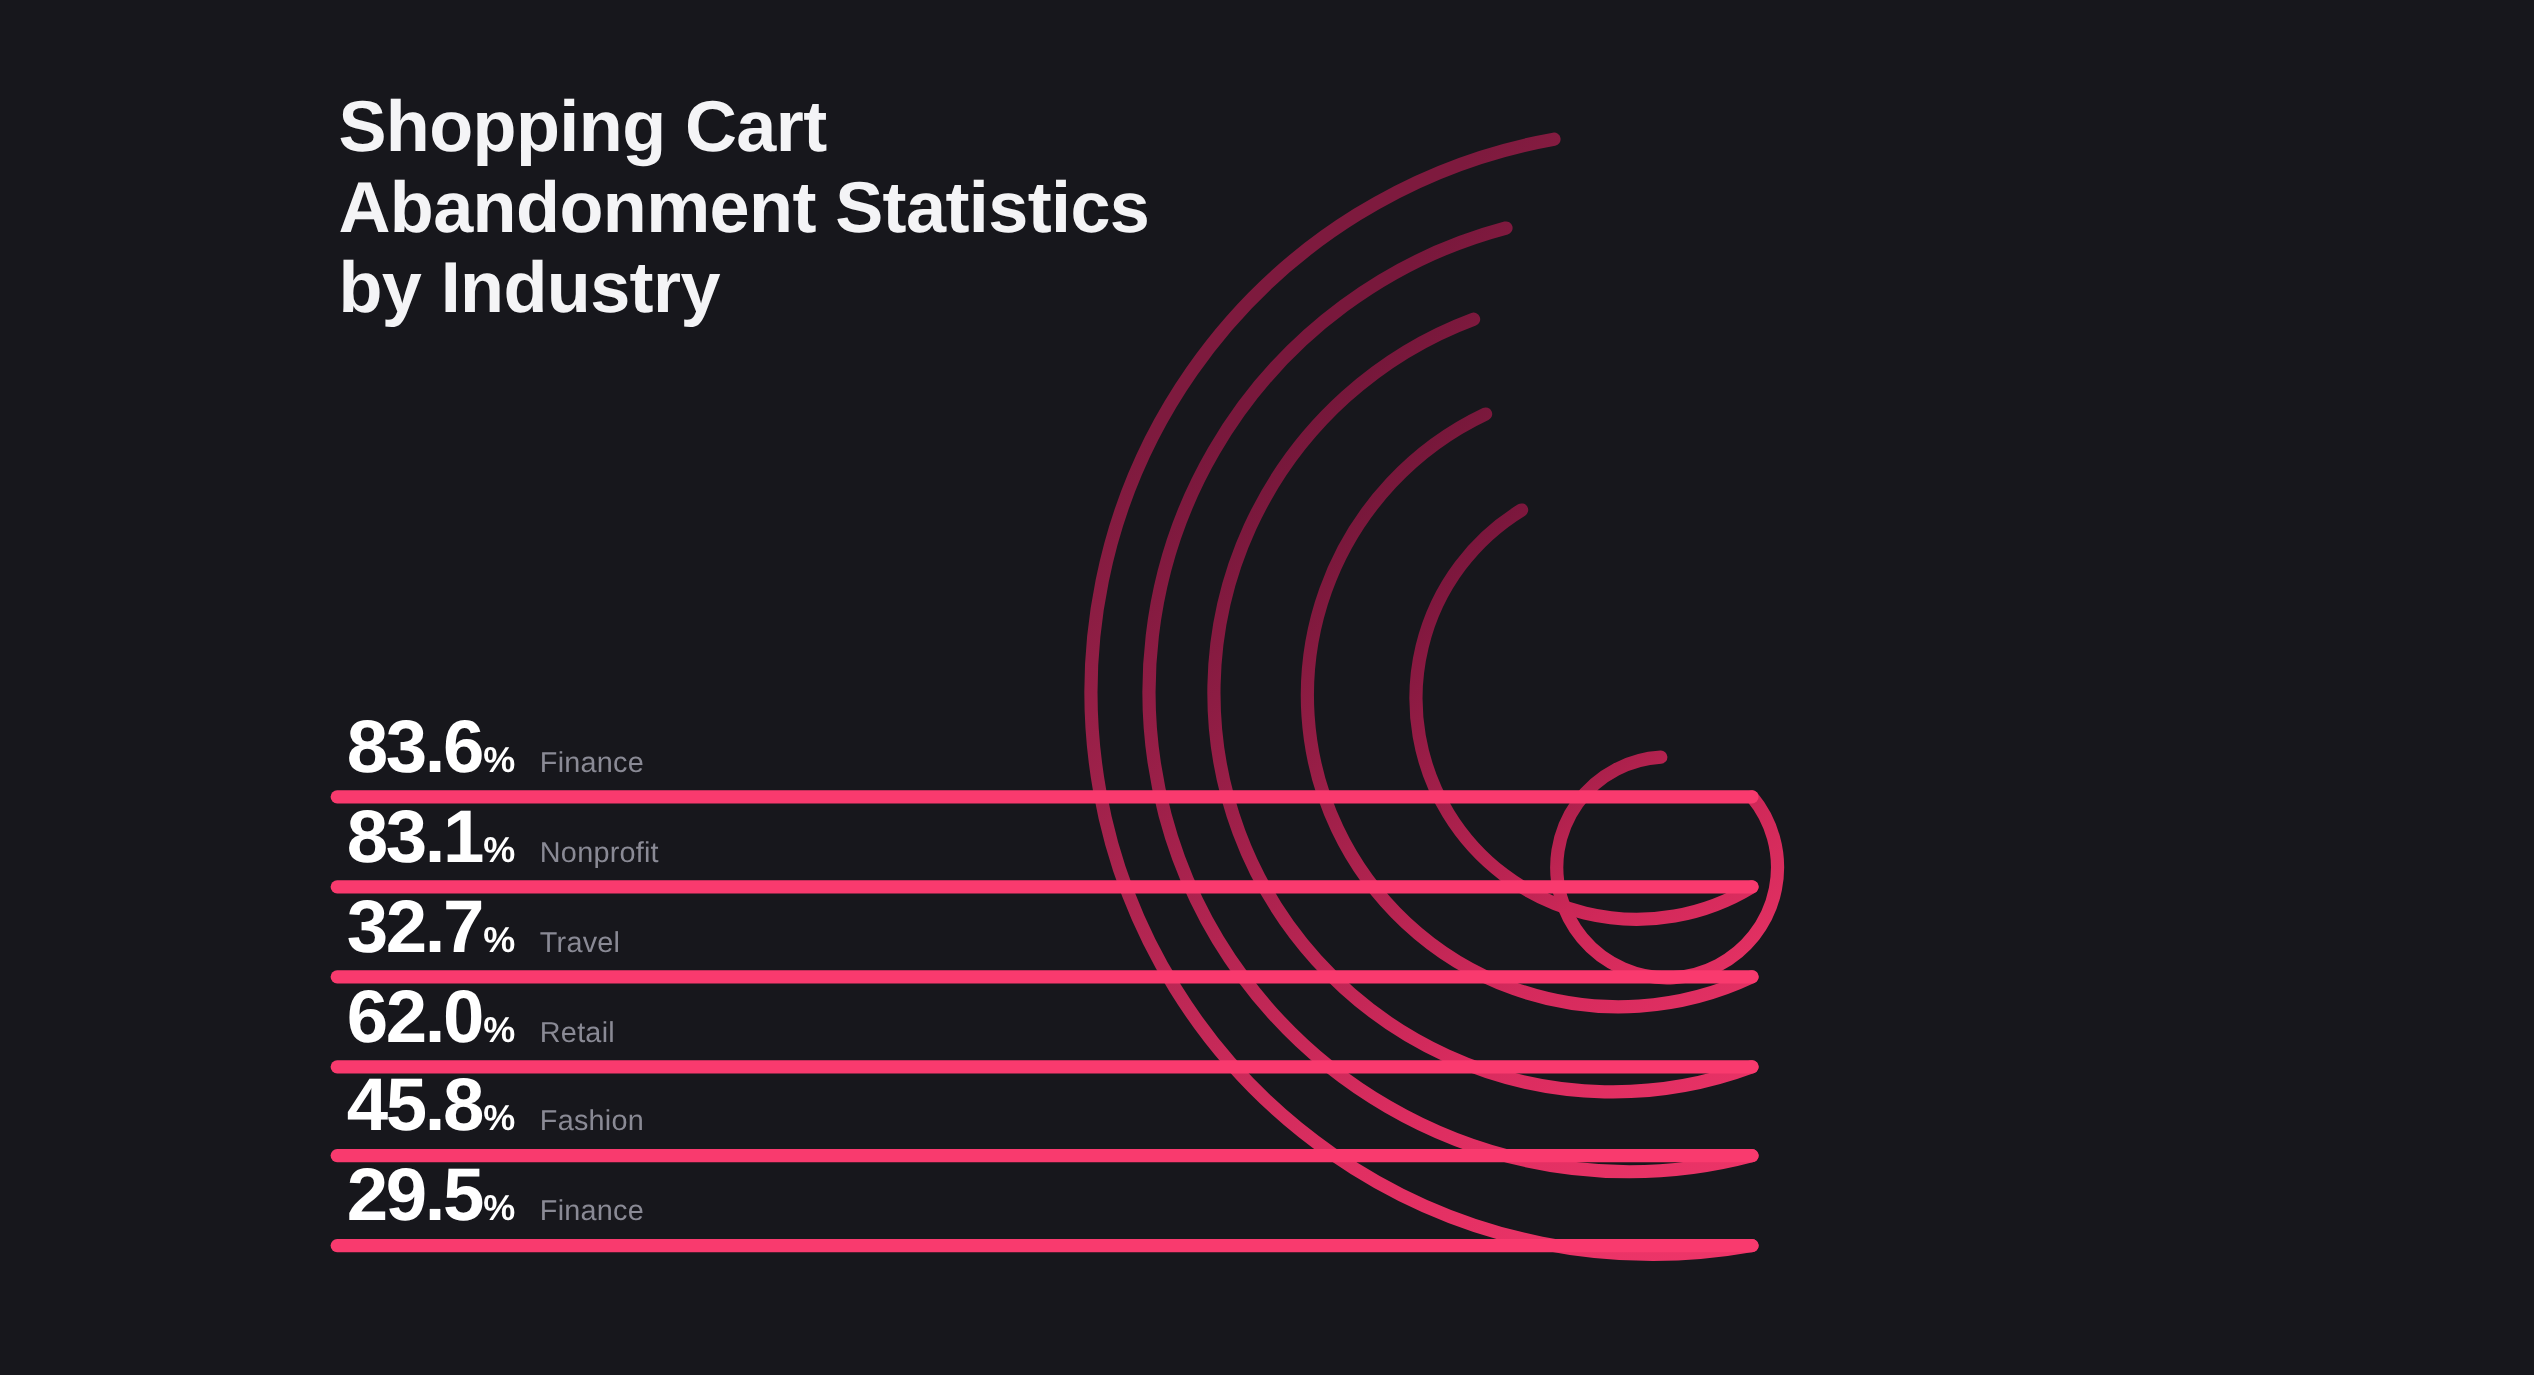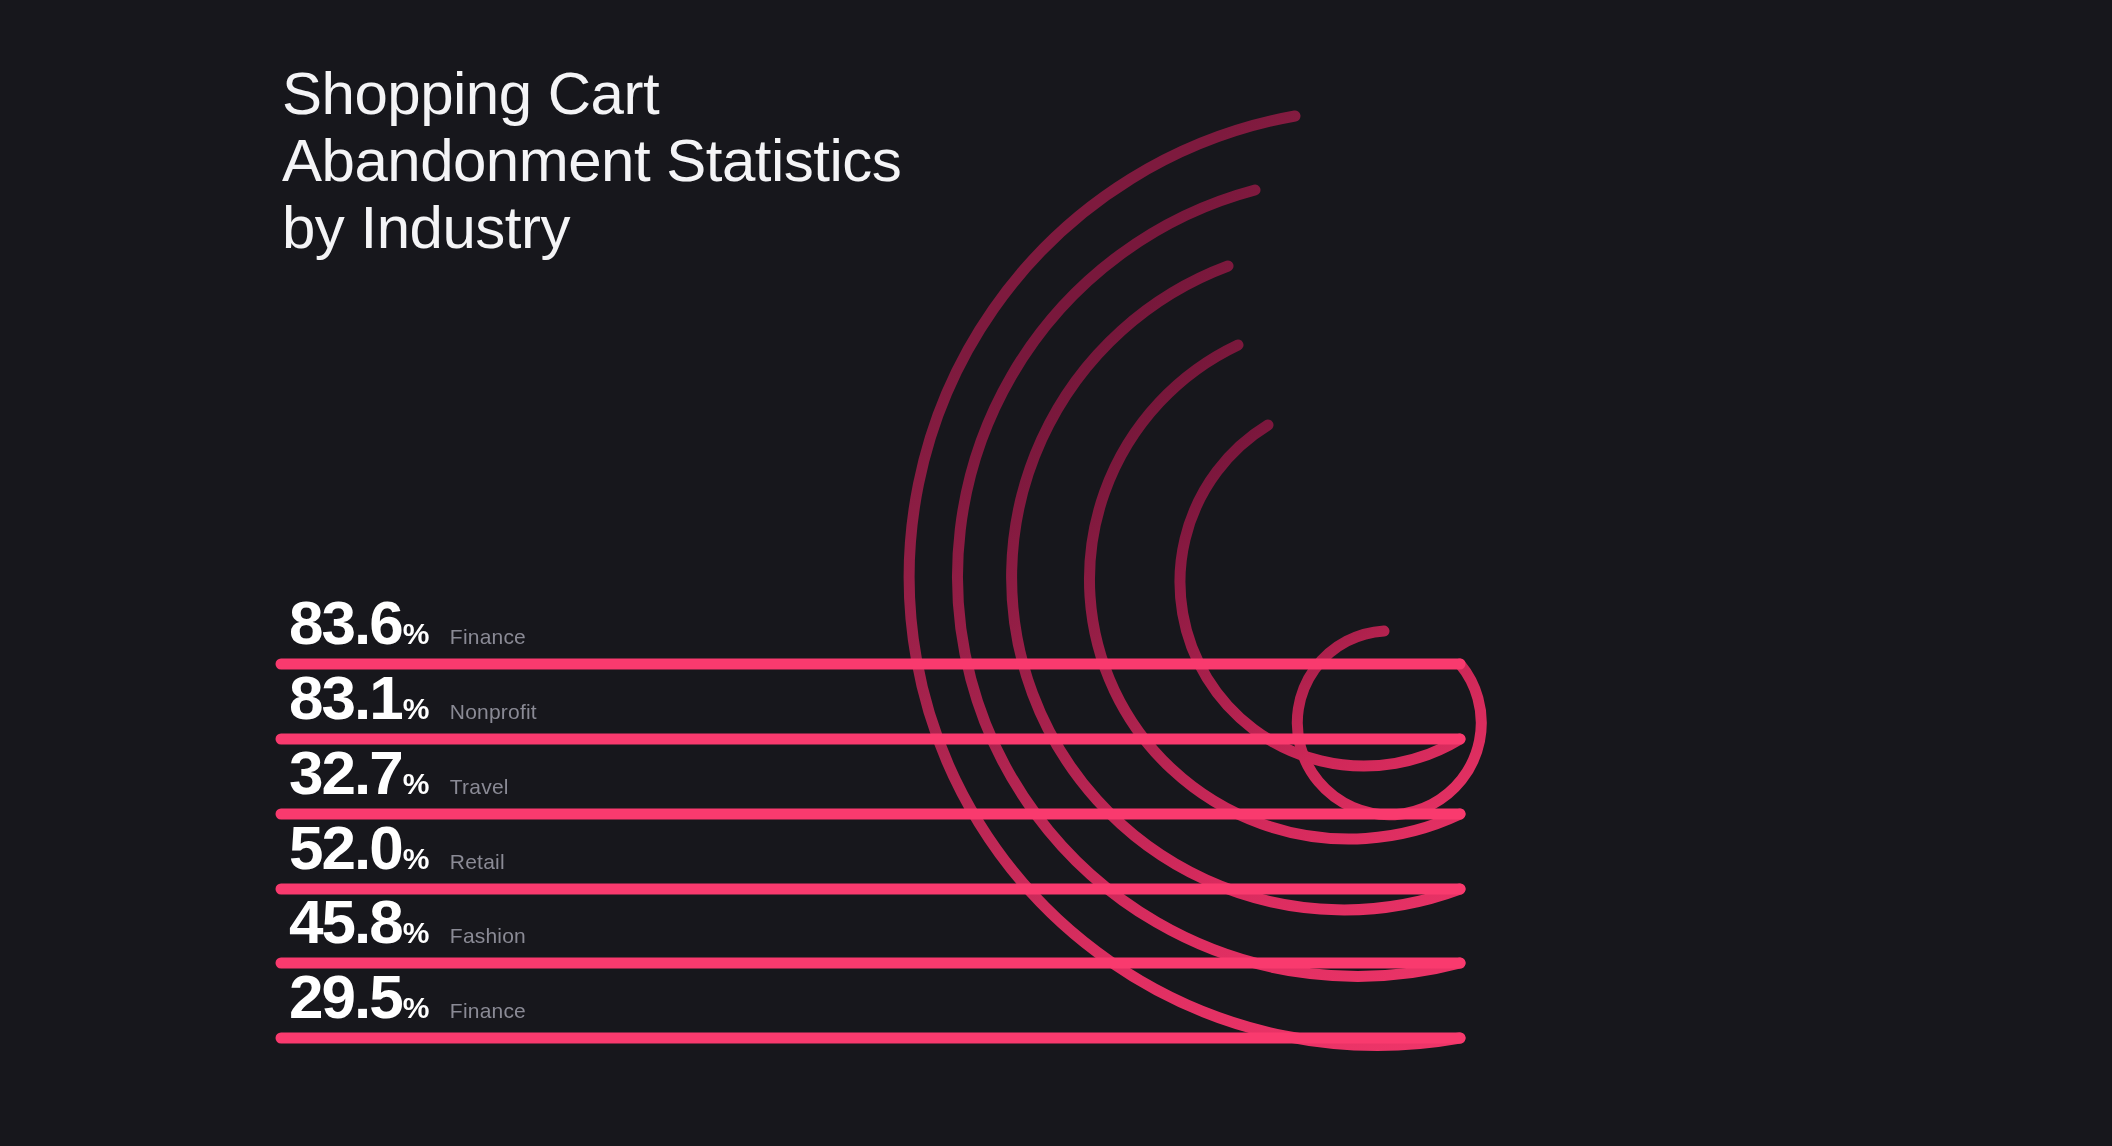--- a/index.html
+++ b/index.html
@@ -9,25 +9,25 @@
     position:relative; overflow:hidden;
     font-family:"Liberation Sans", sans-serif;
     -webkit-font-smoothing:antialiased;
   }
 
   #stage { position:absolute; inset:0; }
 
   
   #title {
     position:absolute;
-    left:282px; top:60px;
+    left:282px; top:72px;
     width:900px;
     color:#f4f4f6;
     font-size:60px;
-    font-weight:400;
+    font-weight:700;
     line-height:1.12;
     letter-spacing:-0.5px;
     white-space:pre-line;
   }
 
   
   #spiral {
     position:absolute;
     left:0; top:0;
     width:2112px; height:1146px;
@@ -58,21 +58,21 @@
   }
   .pct {
     color:#ffffff;
     font-size:30px;
     font-weight:700;
     margin-left:1px;
     letter-spacing:-0.5px;
   }
   .industry {
     color:#8a8a95;
-    font-size:21px;
+    font-size:24px;
     font-weight:400;
     margin-left:21px;
     letter-spacing:0.2px;
   }
 </style>
 </head>
 <body>
 
 <div id="stage">
 
@@ -161,21 +161,21 @@
     <div class="row" style="top:814px">
       <div class="row-text">
         <span class="value">32.7</span>
         <span class="pct">%</span>
         <span class="industry">Travel</span>
       </div>
     </div>
 
     <div class="row" style="top:889px">
       <div class="row-text">
-        <span class="value">52.0</span>
+        <span class="value">62.0</span>
         <span class="pct">%</span>
         <span class="industry">Retail</span>
       </div>
     </div>
 
     <div class="row" style="top:963px">
       <div class="row-text">
         <span class="value">45.8</span>
         <span class="pct">%</span>
         <span class="industry">Fashion</span>

